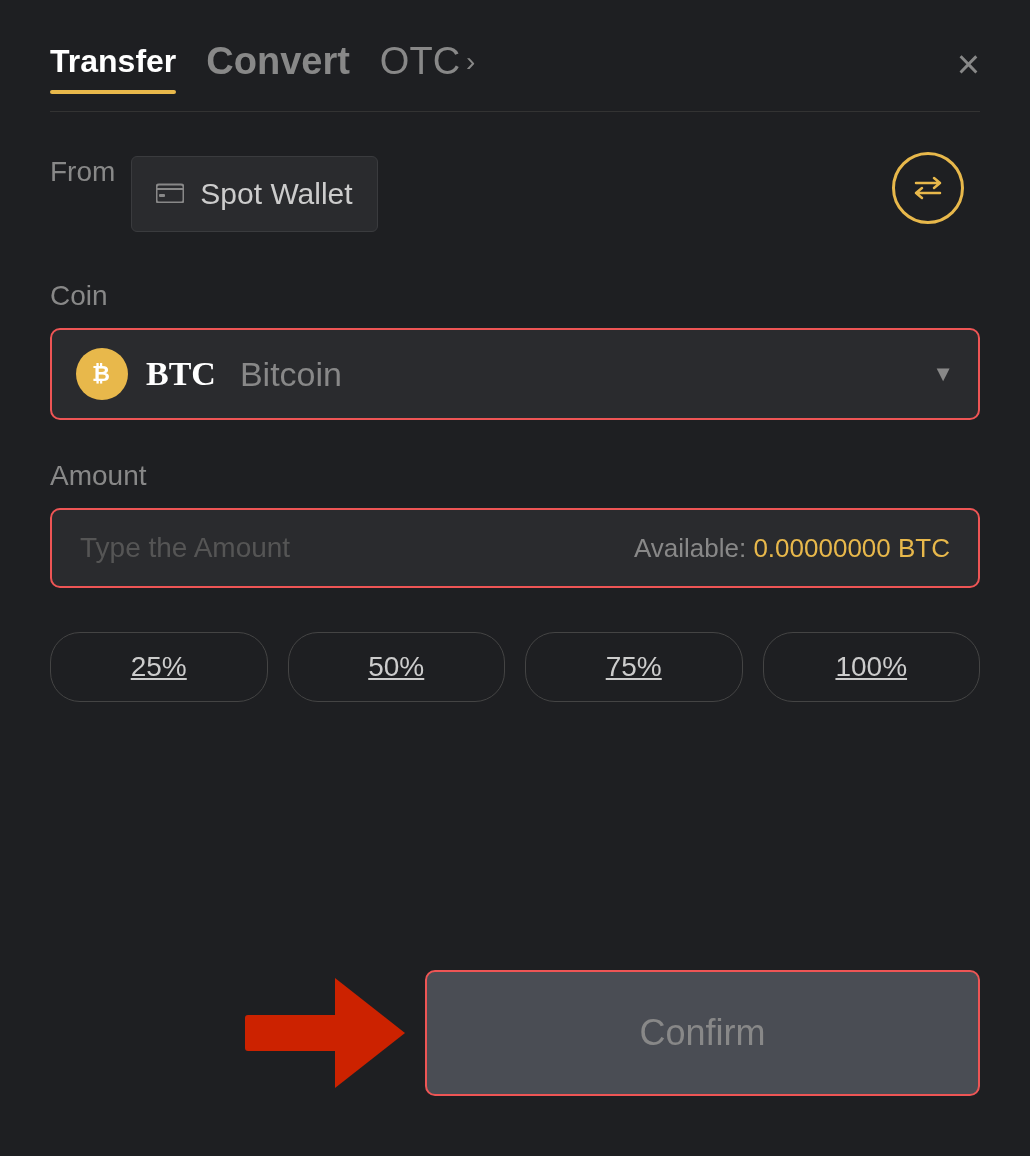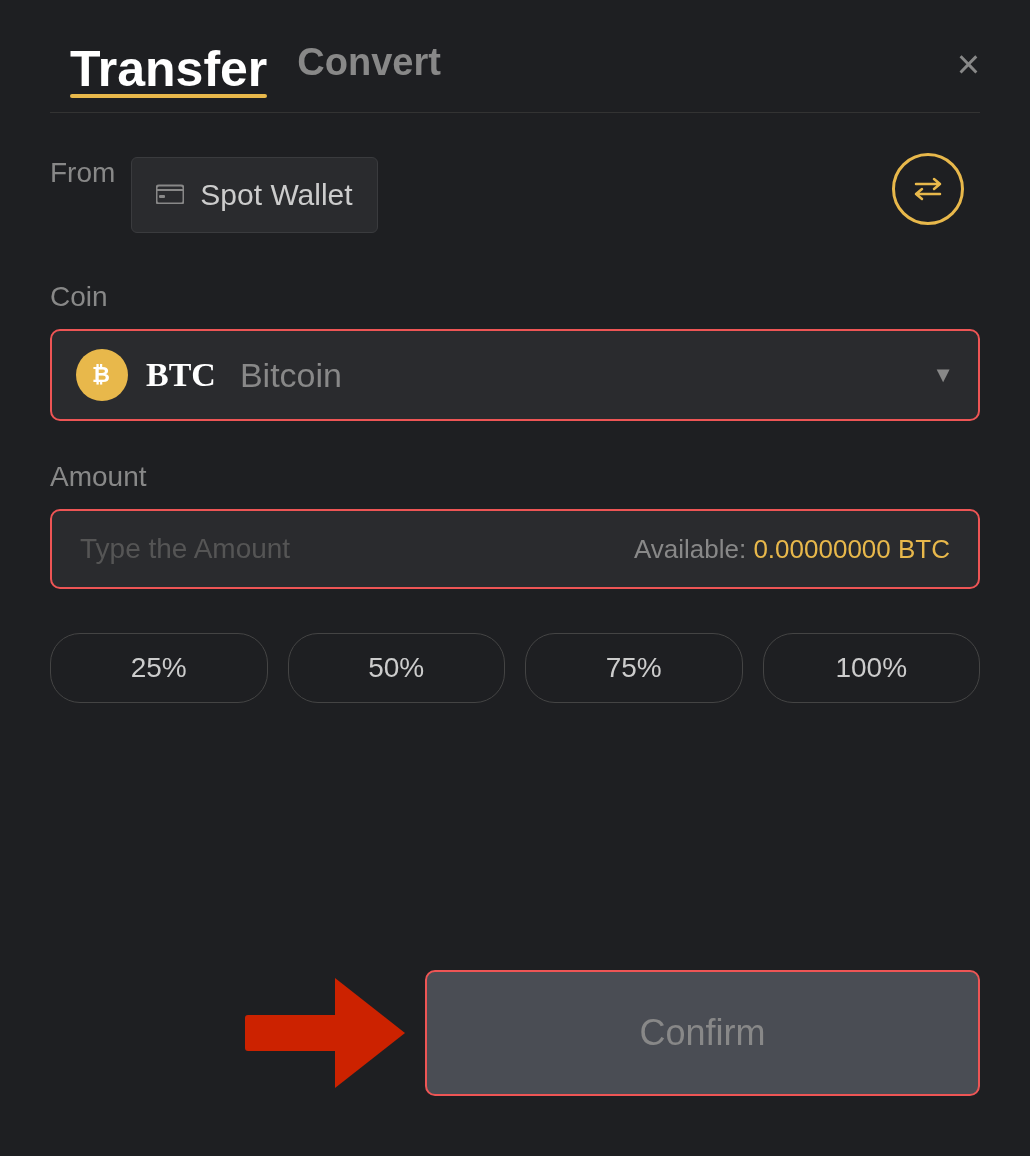--- a/index.html
+++ b/index.html
@@ -25,26 +25,26 @@
 
     
     .header {
       display: flex;
       align-items: center;
       gap: 30px;
       margin-bottom: 0;
     }
 
     .tab-transfer {
-      font-size: 50px;
+      font-size: 32px;
       font-weight: 700;
       color: #ffffff;
       cursor: pointer;
+      padding-bottom: 14px;
       position: relative;
-      margin-left: 20px;
     }
 
     .tab-transfer::after {
       content: '';
       position: absolute;
       bottom: 0;
       left: 0;
       width: 100%;
       height: 4px;
       background: #e8b84b;
@@ -257,20 +257,21 @@
     .percent-btn {
       flex: 1;
       background: transparent;
       border: 1px solid #444;
       border-radius: 30px;
       padding: 18px 0;
       font-size: 28px;
       color: #ccc;
       cursor: pointer;
       text-align: center;
+      text-decoration: underline;
     }
 
     
     .bottom-section {
       display: flex;
       align-items: center;
       justify-content: flex-end;
       gap: 0;
       margin-top: auto;
       position: relative;
@@ -316,20 +317,24 @@
     }
   </style>
 </head>
 <body>
 
 <div class="modal">
 
   <div class="header">
     <div class="tab-transfer">Transfer</div>
     <div class="tab-convert">Convert</div>
+    <div class="tab-otc">
+      <span>OTC</span>
+      <span class="chevron">›</span>
+    </div>
     <div class="close-btn">×</div>
   </div>
 
   <div class="header-divider"></div>
 
   <div class="from-to-section">
     <div class="from-group">
       <div class="field-label">From</div>
       <div class="wallet-selector">
         <span class="wallet-icon">

